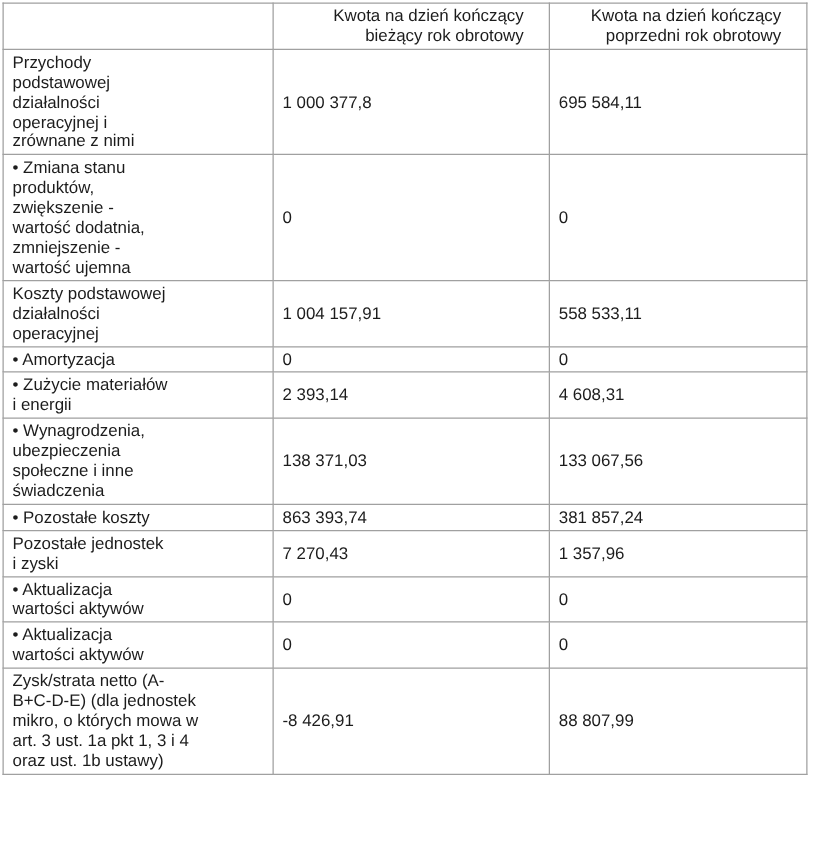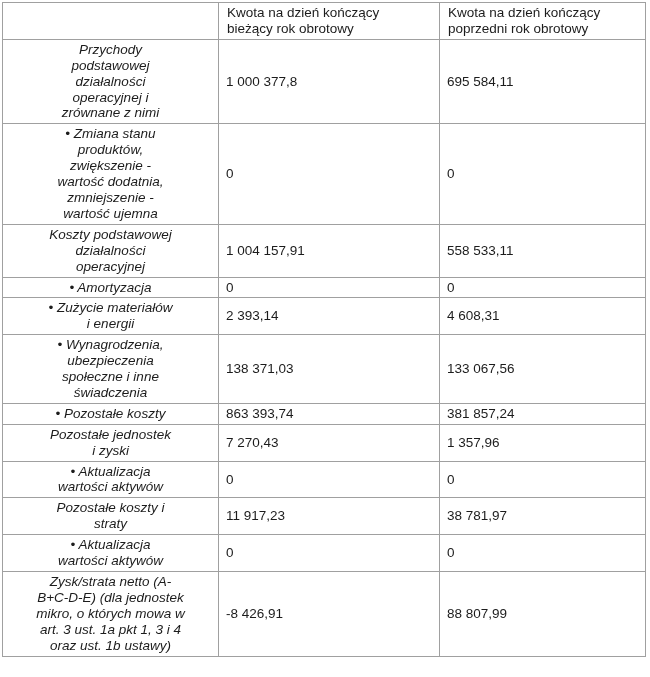--- a/index.html
+++ b/index.html
@@ -30,28 +30,27 @@
   table.fin-table th,
   table.fin-table td {
     border: 1px solid #a0a0a0;
     padding: 2px 7px;
     vertical-align: middle;
     background: #ffffff;
     font-weight: normal;
     overflow: hidden;
   }
   table.fin-table th.hdr {
+    text-align: right;
+    white-space: pre-line;
+    padding: 2px 20px;
+  }
+  table.fin-table td.lbl {
     text-align: left;
     white-space: pre-line;
-    padding: 2px 8px;
-  }
-  table.fin-table td.lbl {
-    text-align: center;
-    white-space: pre-line;
-    font-style: italic;
   }
   table.fin-table td.val {
     text-align: left;
     white-space: nowrap;
   }
 </style>
 </head>
 <body>
 
 <table class="fin-table">
@@ -126,26 +125,20 @@
       <td class="val">7 270,43</td>
       <td class="val">1 357,96</td>
     </tr>
     <tr>
       <td class="lbl">• Aktualizacja
 wartości aktywów</td>
       <td class="val">0</td>
       <td class="val">0</td>
     </tr>
     <tr>
-      <td class="lbl">Pozostałe koszty i
-straty</td>
-      <td class="val">11 917,23</td>
-      <td class="val">38 781,97</td>
-    </tr>
-    <tr>
       <td class="lbl">• Aktualizacja
 wartości aktywów</td>
       <td class="val">0</td>
       <td class="val">0</td>
     </tr>
     <tr>
       <td class="lbl">Zysk/strata netto (A-
 B+C-D-E) (dla jednostek
 mikro, o których mowa w
 art. 3 ust. 1a pkt 1, 3 i 4

